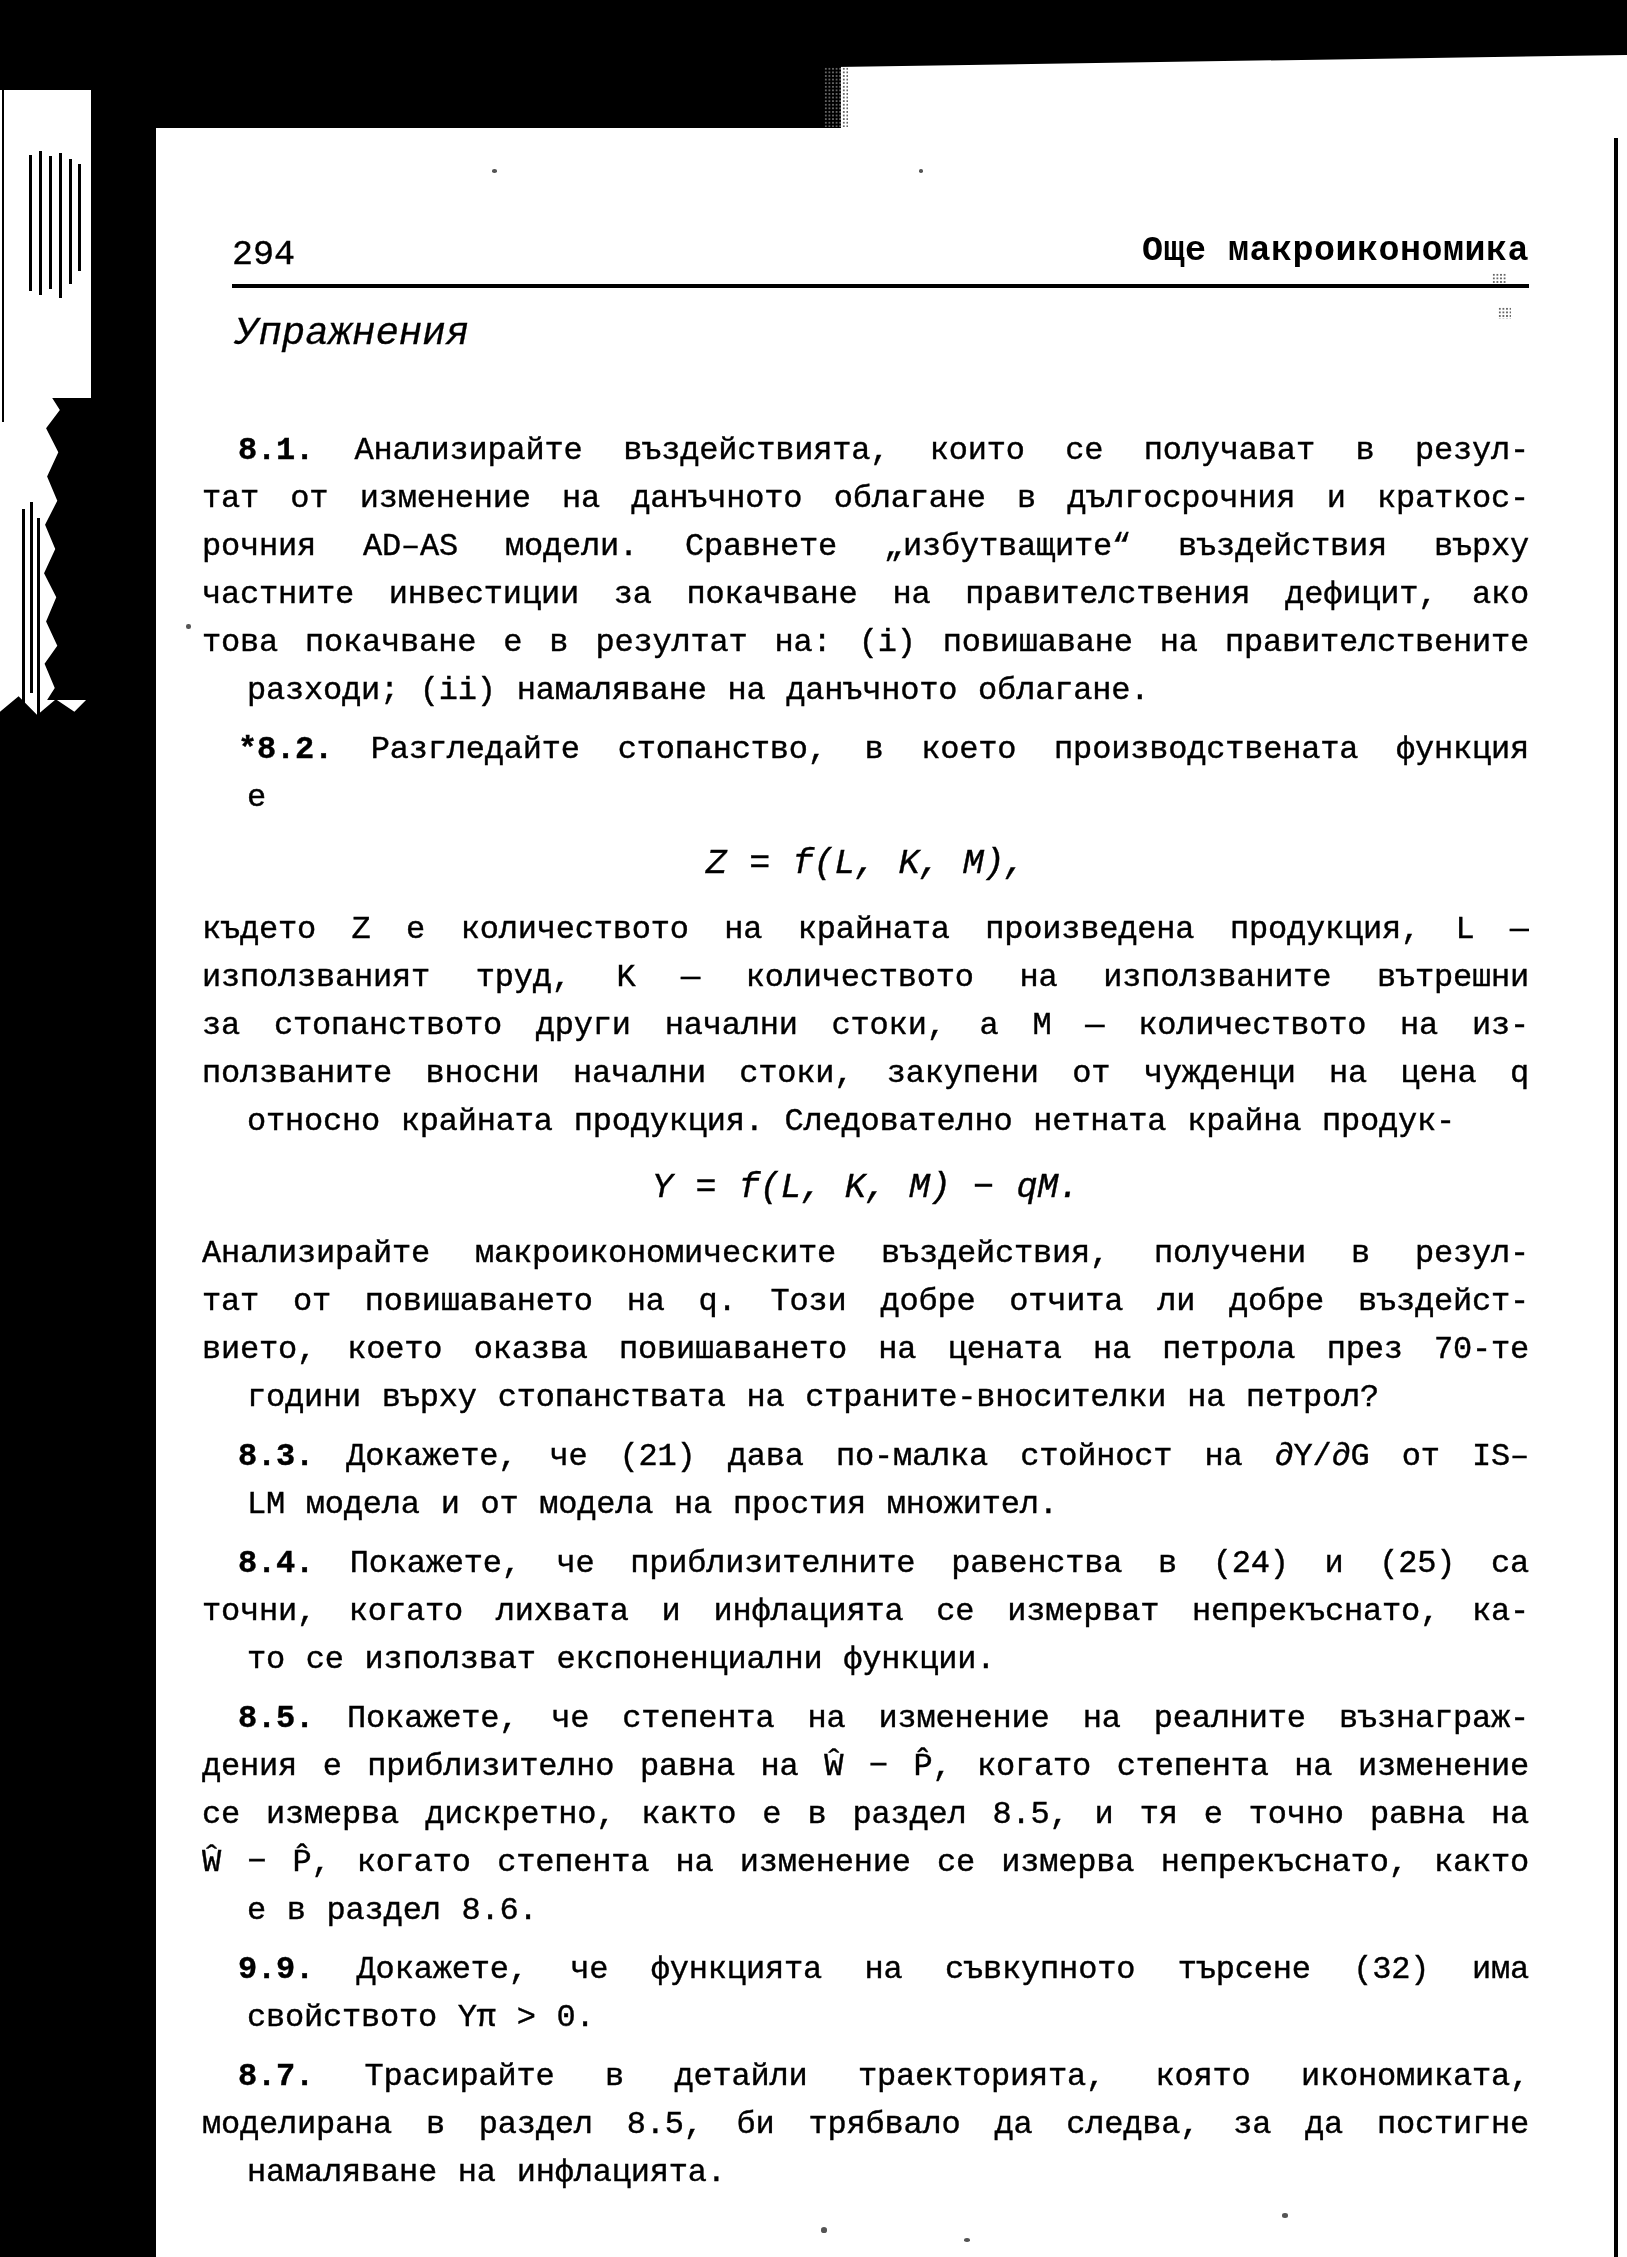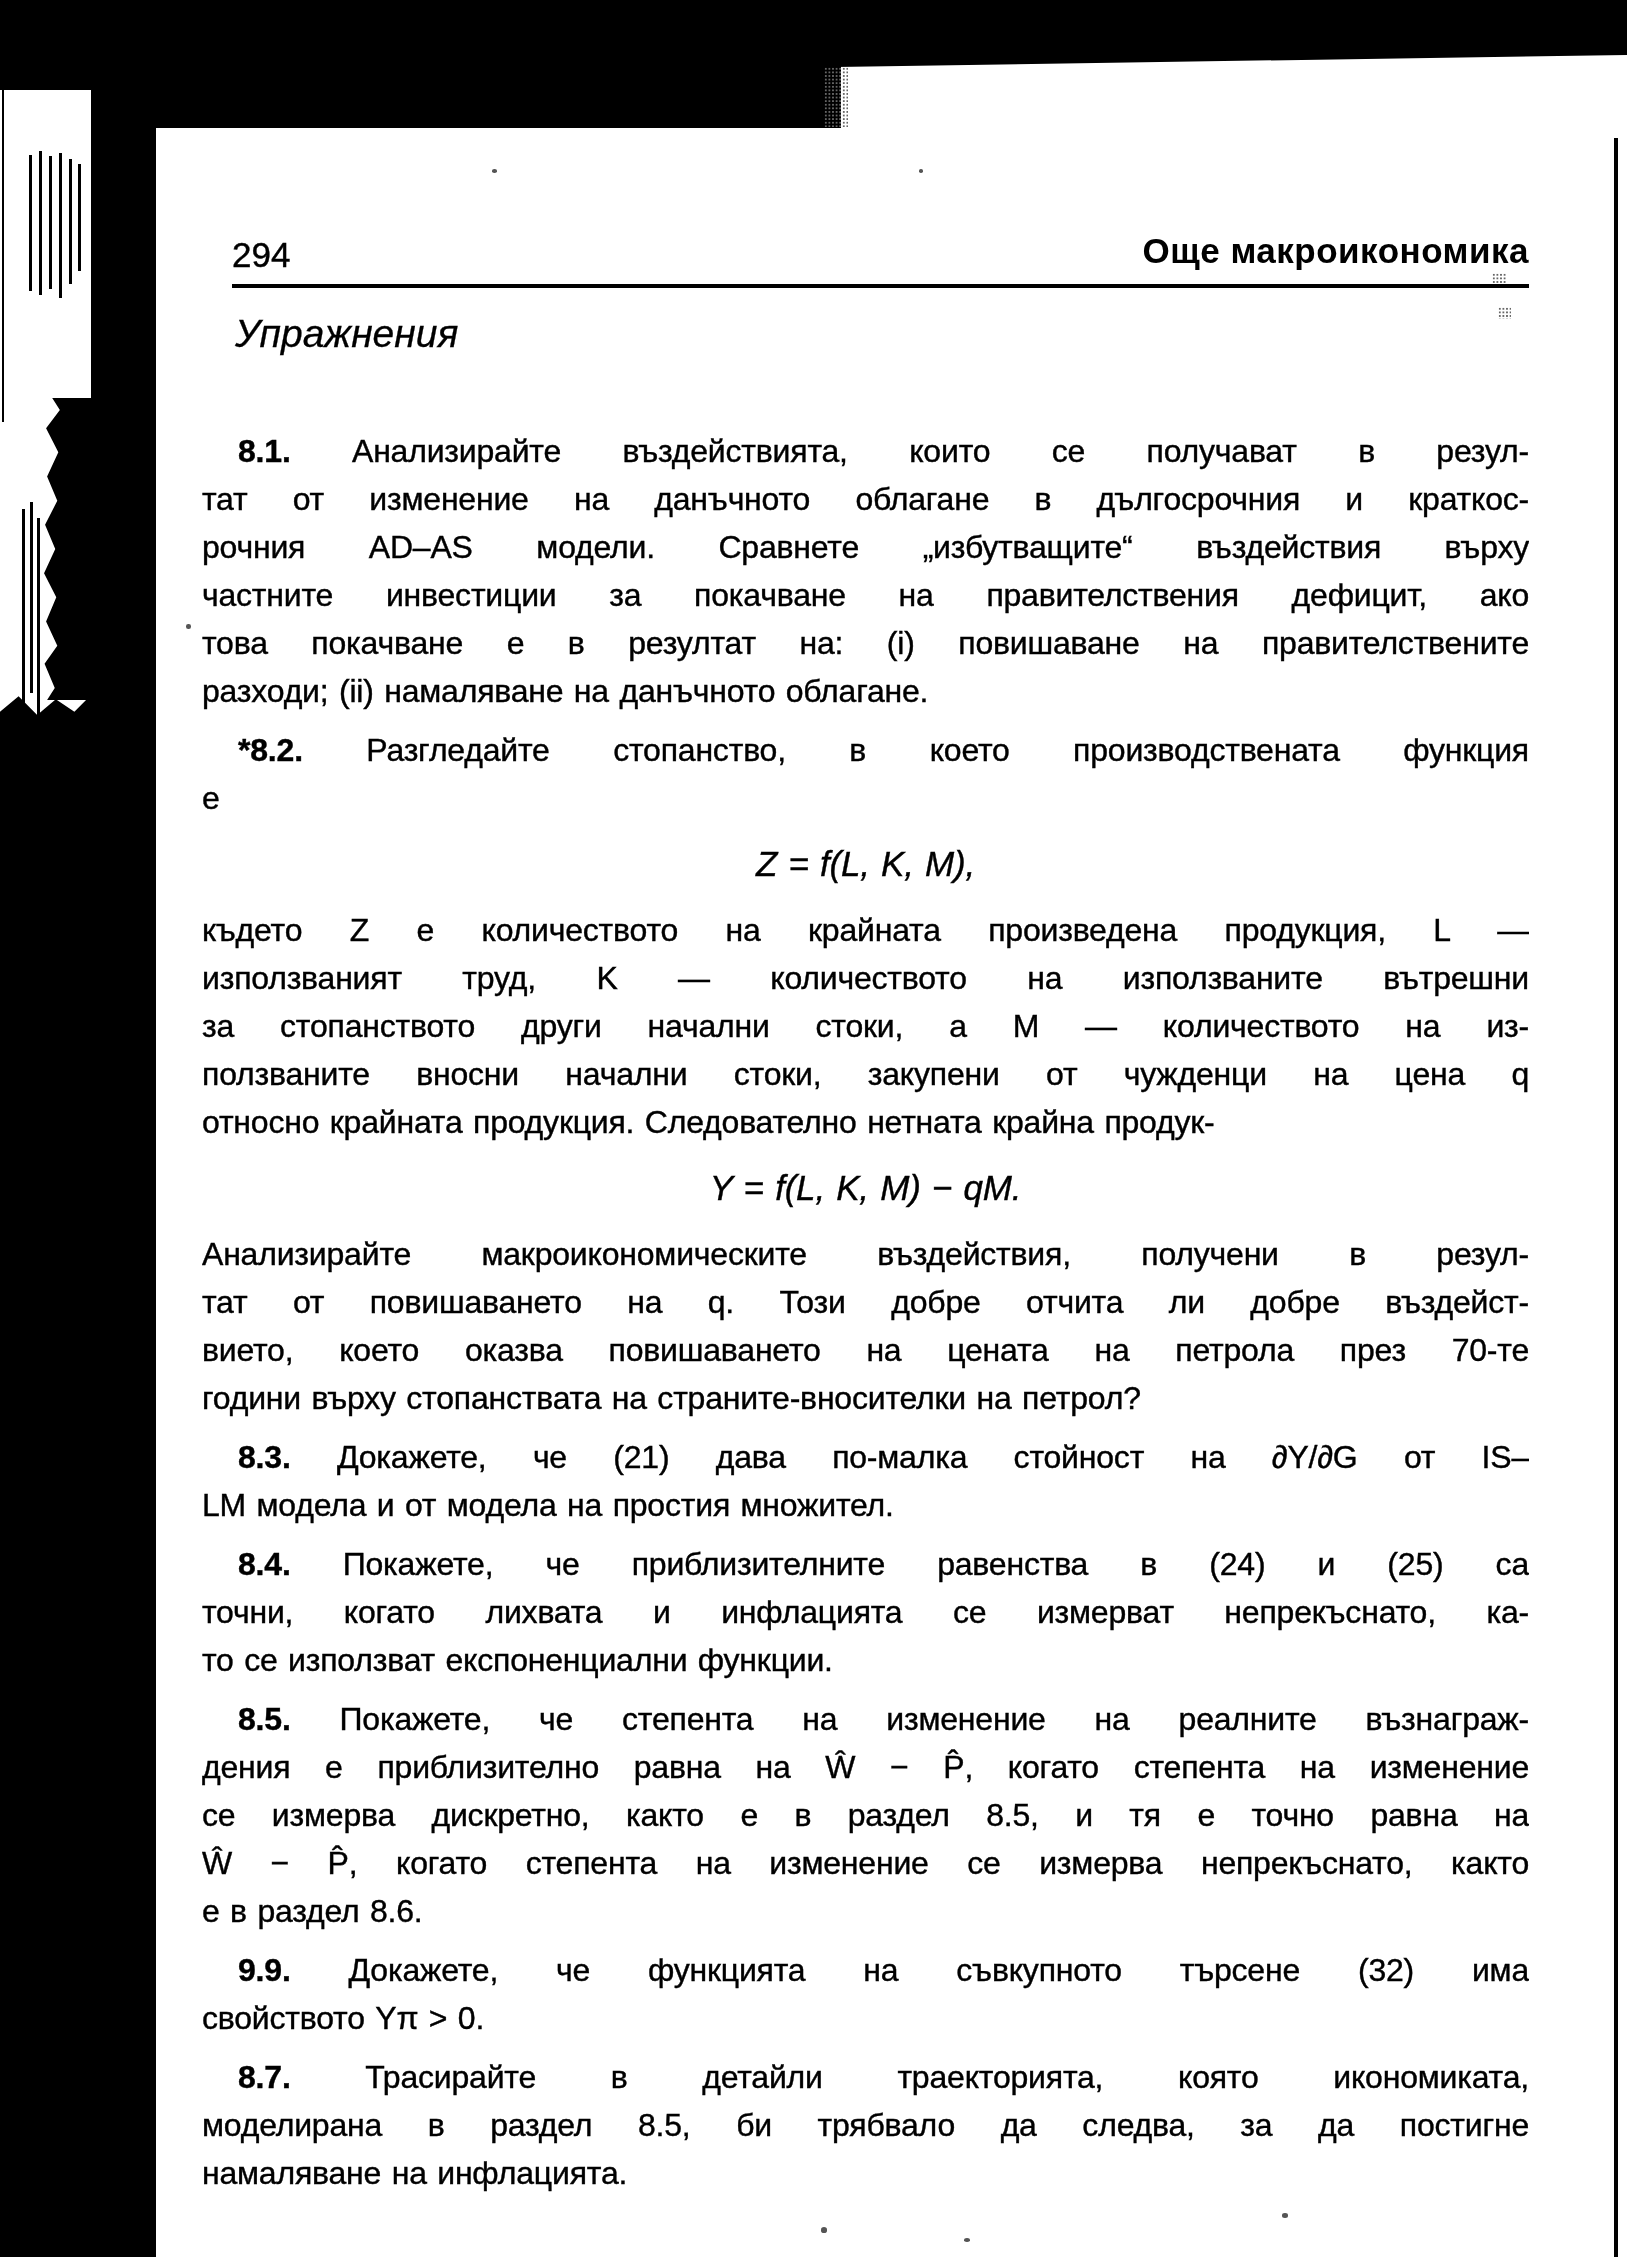--- a/index.html
+++ b/index.html
@@ -1,21 +1,21 @@
 <!DOCTYPE html>
 <html style="font-size:14.5px"><head>
 <meta charset="utf-8">
 <style>
   html,body{margin:0;padding:0;background:#ffffff;}
   #page{
     position:relative;
     width:1627px;height:2257px;
     background:#ffffff;
     overflow:hidden;
-    font-family:Liberation Sans, sans-serif;
+    font-family:Liberation Mono, monospace;
     color:#000;
   }
   
   .art{position:absolute;background:#000;}
   #top-strip{left:0;top:0;width:1627px;height:7.3px;}
   #top-band-a{left:0;top:5.5px;width:136px;height:84px;}
   #top-band-b{left:132px;top:5.5px;width:709px;height:122px;}
   #top-band-right{left:836px;top:0;width:791px;height:67px;
     clip-path:polygon(0 0,100% 0,100% 82%,0 100%);}
   #gutter-main{left:91px;top:80px;width:65px;height:2177px;}
@@ -43,21 +43,21 @@
     position:absolute;left:202px;top:416px;width:1327px;
     font-size:32px;letter-spacing:-0.2px;word-spacing:1.8px;
     -webkit-text-stroke:0.4px #000;
   }
   .para{margin:0;}
   .para.spaced{margin-top:11px;}
   .line{
     height:48px;line-height:48px;overflow:hidden;
     text-align:justify;text-align-last:justify;
   }
-  .para .line:last-child{text-align-last:left;}
+  .para .line:last-child{text-align-last:left;margin-left:45px;}
   .para.indent .line:first-child{text-indent:36px;}
   .line b{font-weight:bold;}
   .formula{
     text-align:right;text-align-last:center;
     font-style:italic;font-size:35px;
     height:48px;line-height:48px;margin:18px 0;
   }
 </style>
 </head>
 <body>

